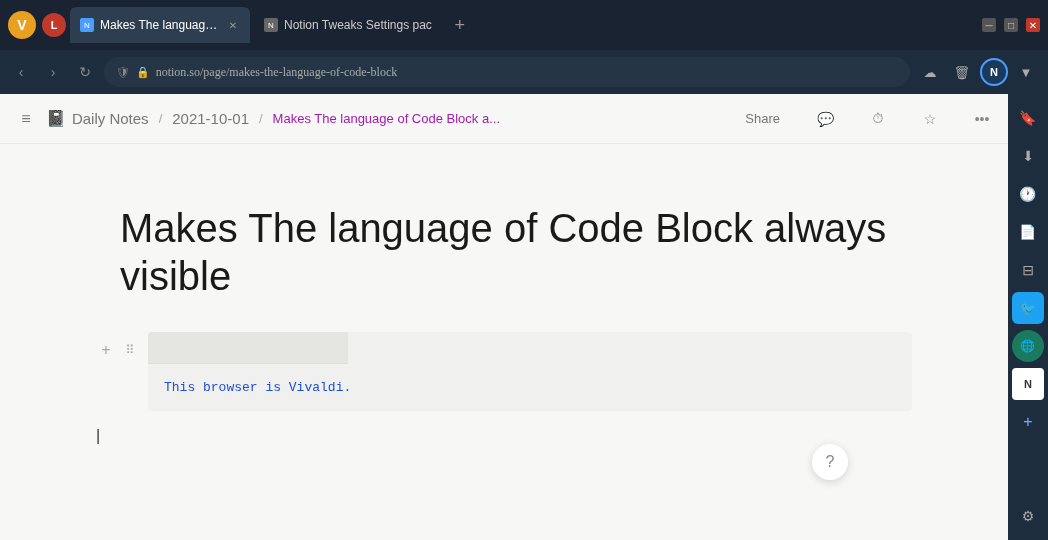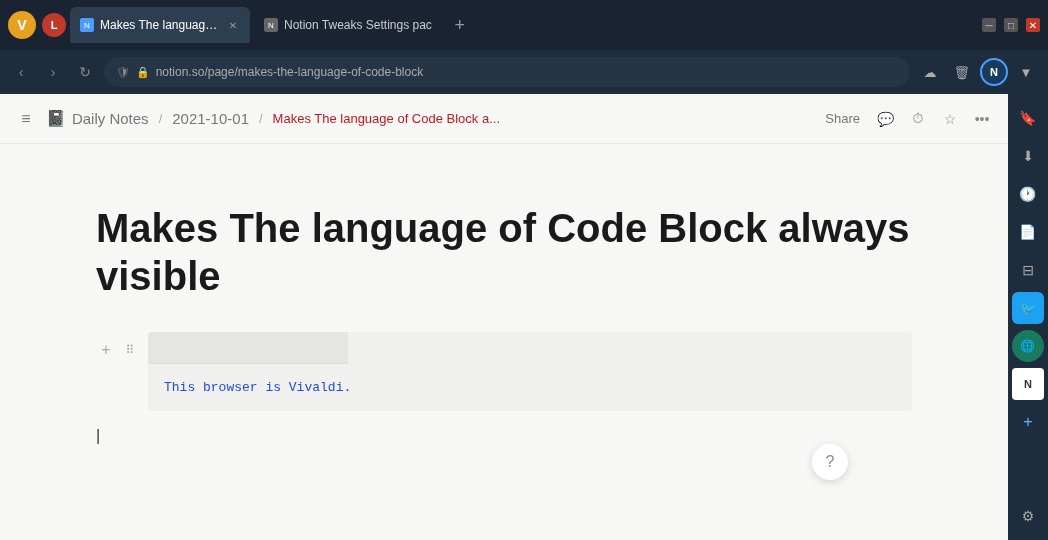--- a/index.html
+++ b/index.html
@@ -113,20 +113,21 @@
       align-items: center;
       padding: 0 12px;
       gap: 6px;
     }
     .address-text {
       font-size: 12px;
       color: #aaa;
       overflow: hidden;
       text-overflow: ellipsis;
       white-space: nowrap;
+      font-family: Liberation Serif, serif;
     }
     .nav-icons-right {
       display: flex; gap: 4px; align-items: center;
     }
     .nav-icon-btn {
       width: 28px; height: 28px;
       border-radius: 50%;
       background: transparent;
       border: none;
       color: #aaa;
@@ -184,25 +185,25 @@
       font-size: 15px;
       color: #777;
     }
     .breadcrumb-separator {
       font-size: 13px;
       color: #aaa;
       margin: 0 4px;
     }
     .breadcrumb-current {
       font-size: 13px;
-      color: #b91c1c;
+      color: #a21caf;
     }
     .notion-topbar-right {
       margin-left: auto;
-      display: flex; align-items: center; gap: 4px;
+      display: flex; align-items: center; gap: 24px;
     }
     .share-btn {
       background: transparent;
       border: none;
       font-size: 13px;
       color: #777;
       cursor: pointer;
       padding: 4px 8px;
       border-radius: 4px;
     }
@@ -219,25 +220,26 @@
 
     
     .notion-body {
       flex: 1;
       padding: 60px 96px 40px;
       overflow-y: auto;
       position: relative;
     }
     .page-title {
       font-size: 40px;
-      font-weight: 700;
+      font-weight: 400;
       color: #1a1a1a;
       line-height: 1.2;
       margin-bottom: 32px;
       font-family: -apple-system, BlinkMacSystemFont, 'Segoe UI', sans-serif;
+      margin-left: 24px;
     }
 
     
     .code-block-wrapper {
       display: flex;
       align-items: flex-start;
       gap: 8px;
       margin-bottom: 16px;
     }
     .block-controls {

